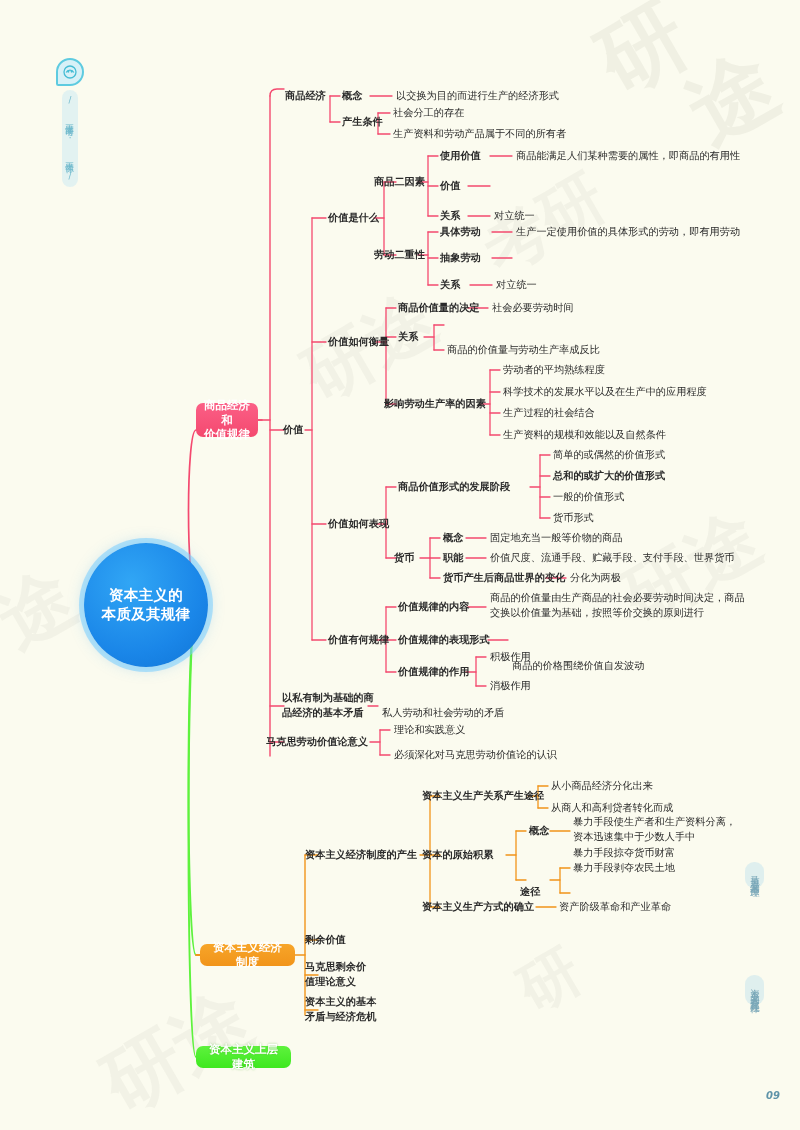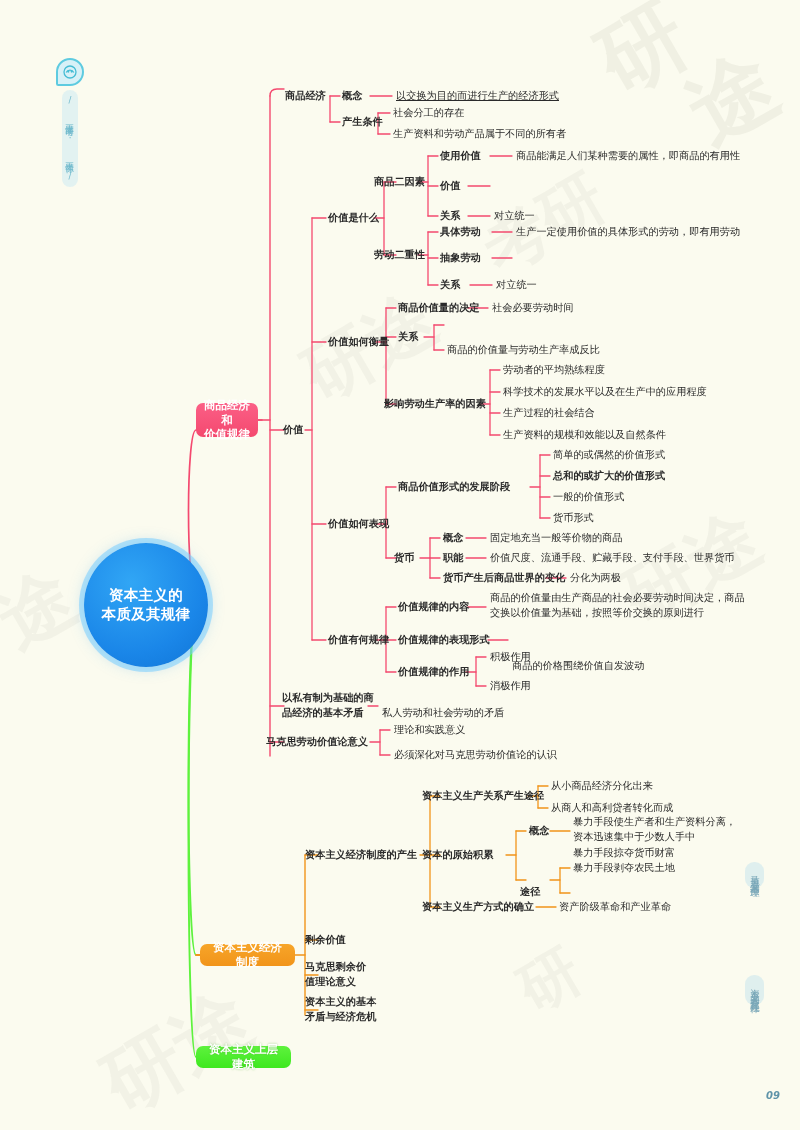--- a/index.html
+++ b/index.html
@@ -231,21 +231,21 @@
   </div>
   <div class="node branch-node b-orange" style="left:200px;top:944px;width:95px;height:22px;">
     <span>资本主义经济制度</span>
   </div>
   <div class="node branch-node b-green" style="left:196px;top:1046px;width:95px;height:22px;">
     <span>资本主义上层建筑</span>
   </div>
 
   <div class="t b" style="left:285px;top:89px;">商品经济</div>
   <div class="t b" style="left:342px;top:89px;">概念</div>
-  <div class="t" style="left:396px;top:89px;text-decoration:underline;">以交换为目的而进行生产的经济形式</div>
+  <div class="t" style="left:396px;top:89px;">以交换为目的而进行生产的经济形式</div>
   <div class="t b" style="left:342px;top:115px;">产生条件</div>
   <div class="t" style="left:393px;top:106px;">社会分工的存在</div>
   <div class="t" style="left:393px;top:127px;">生产资料和劳动产品属于不同的所有者</div>
 
   <div class="t b" style="left:283px;top:423px;">价值</div>
 
   <div class="t b" style="left:328px;top:211px;">价值是什么</div>
   <div class="t b" style="left:374px;top:175px;">商品二因素</div>
   <div class="t b" style="left:440px;top:149px;">使用价值</div>
   <div class="t" style="left:516px;top:149px;">商品能满足人们某种需要的属性，即商品的有用性</div>

